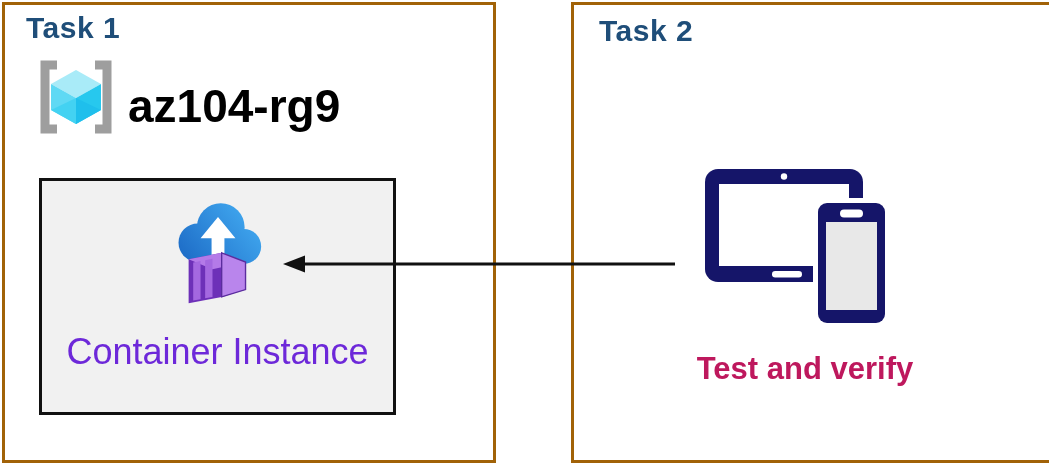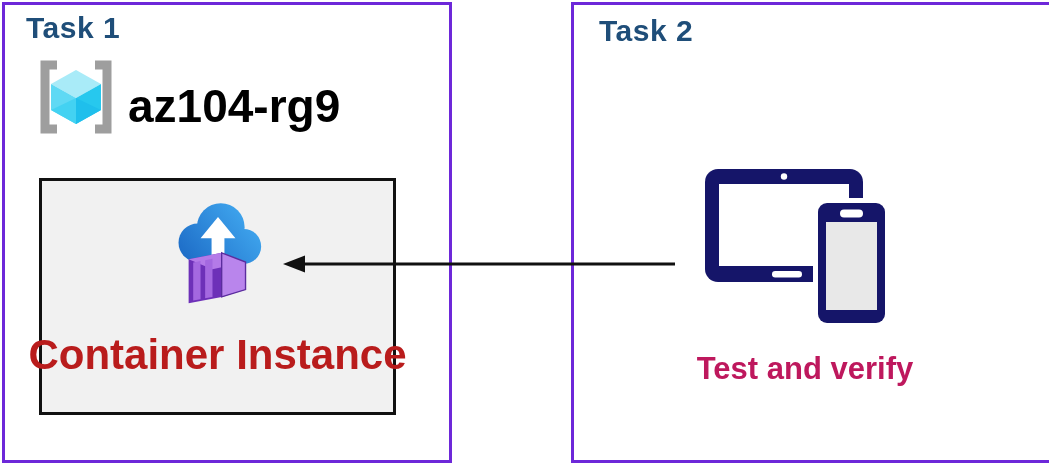--- a/index.html
+++ b/index.html
@@ -5,21 +5,22 @@
   html,body{margin:0;padding:0;background:#fff;}
   body{
     position:relative;
     width:1049px;height:465px;
     font-family:"Liberation Sans","DejaVu Sans",sans-serif;
     overflow:hidden;
   }
   .panel{
     position:absolute;
     background:#fff;
-    border:3px solid #6d28d9;
+    border:3px solid #a16207;
+    padding-left:44px;
   }
   #panel-task1{left:2px;top:2px;width:444px;height:455px;}
   #panel-task2{left:571px;top:2px;width:488px;height:455px;}
   .task-title{
     position:absolute;
     font-size:30px;
     font-weight:bold;
     color:#1f4e79;
     letter-spacing:0.5px;
     white-space:nowrap;
@@ -35,21 +36,21 @@
   .ci-box{
     position:absolute;left:34px;top:173px;
     width:351px;height:231px;
     background:#f1f1f1;
     border:3px solid #111;
     display:flex;flex-direction:column;align-items:center;
   }
   .ci-icon{margin-top:14px;flex:0 0 auto;}
   .ci-label{
     margin-top:24px;
-    font-size:42px;font-weight:bold;color:#b91c1c;
+    font-size:36px;font-weight:normal;color:#6d28d9;
     white-space:nowrap;
   }
   .devices-icon{position:absolute;left:127px;top:158px;}
   .t2-caption{
     position:absolute;left:81px;top:346px;width:300px;
     text-align:center;
     font-size:31px;font-weight:bold;color:#be185d;
     white-space:nowrap;
   }
   .connector{

